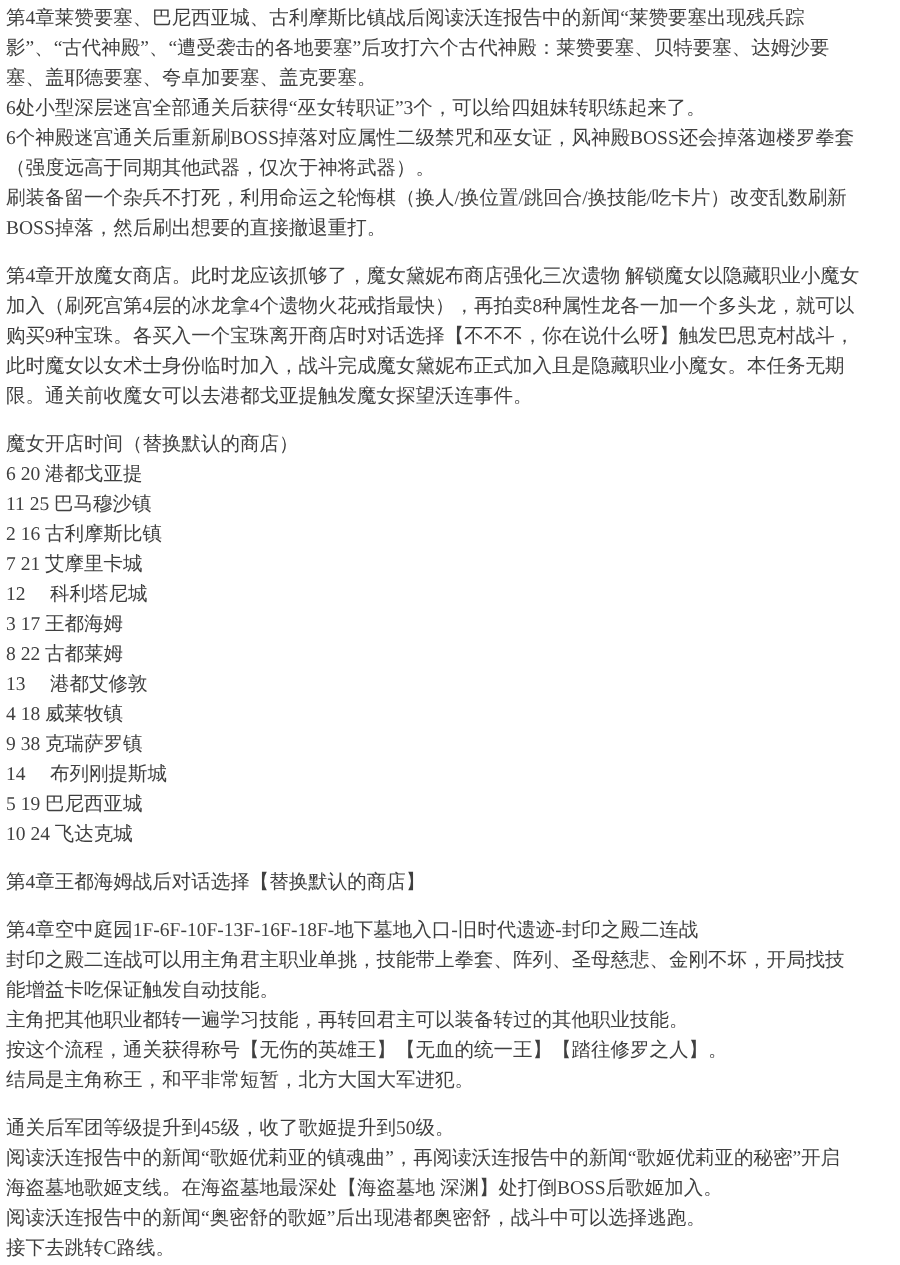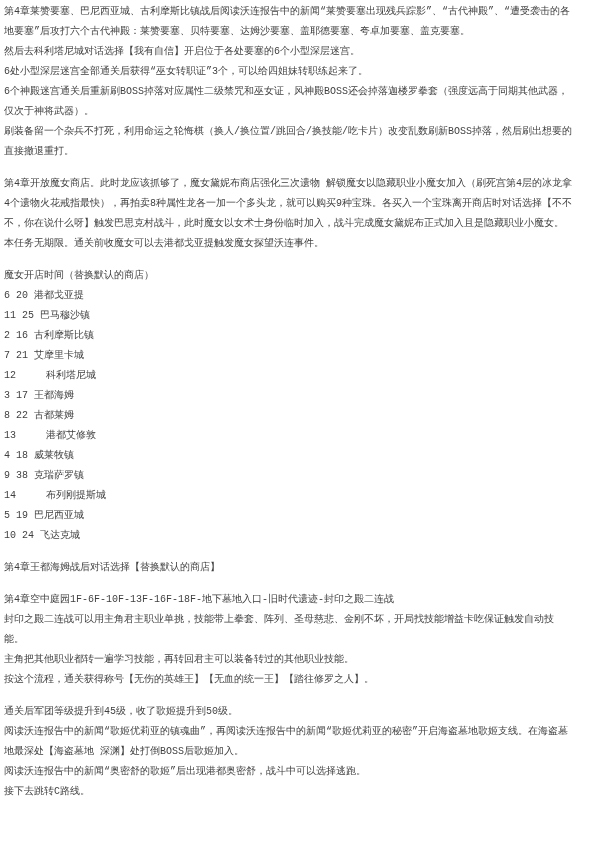--- a/index.html
+++ b/index.html
@@ -7,43 +7,42 @@
     padding: 0;
     background: #ffffff;
     width: 600px;
     height: 843px;
     overflow: hidden;
   }
   main[data-name="guide-document"] {
     box-sizing: border-box;
     width: 578px;
     padding: 2px 5px 0 4px;
-    font-family: Liberation Mono, monospace;
-    font-size: 10px;
+    font-family: Liberation Serif, serif;
+    font-size: 13px;
     line-height: 20px;
     color: #3f3f3f;
     text-align: left;
   }
   p.line {
     margin: 0;
     padding: 0;
     white-space: pre-wrap;
     word-break: break-all;
   }
   p.blank {
     height: 12px;
     line-height: 12px;
   }
 </style>
 </head>
 <body>
 
 <main data-name="guide-document">
     <p class="line" data-name="text-line">第4章莱赞要塞、巴尼西亚城、古利摩斯比镇战后阅读沃连报告中的新闻“莱赞要塞出现残兵踪影”、“古代神殿”、“遭受袭击的各地要塞”后攻打六个古代神殿：莱赞要塞、贝特要塞、达姆沙要塞、盖耶德要塞、夸卓加要塞、盖克要塞。</p>
-    <p class="line" data-name="text-line">然后去科利塔尼城对话选择【我有自信】开启位于各处要塞的6个小型深层迷宫。</p>
     <p class="line" data-name="text-line">6处小型深层迷宫全部通关后获得“巫女转职证”3个，可以给四姐妹转职练起来了。</p>
     <p class="line" data-name="text-line">6个神殿迷宫通关后重新刷BOSS掉落对应属性二级禁咒和巫女证，风神殿BOSS还会掉落迦楼罗拳套（强度远高于同期其他武器，仅次于神将武器）。</p>
     <p class="line" data-name="text-line">刷装备留一个杂兵不打死，利用命运之轮悔棋（换人/换位置/跳回合/换技能/吃卡片）改变乱数刷新BOSS掉落，然后刷出想要的直接撤退重打。</p>
     <p class="line blank" data-name="blank-line"></p>
     <p class="line" data-name="text-line">第4章开放魔女商店。此时龙应该抓够了，魔女黛妮布商店强化三次遗物 解锁魔女以隐藏职业小魔女加入（刷死宫第4层的冰龙拿4个遗物火花戒指最快），再拍卖8种属性龙各一加一个多头龙，就可以购买9种宝珠。各买入一个宝珠离开商店时对话选择【不不不，你在说什么呀】触发巴思克村战斗，此时魔女以女术士身份临时加入，战斗完成魔女黛妮布正式加入且是隐藏职业小魔女。本任务无期限。通关前收魔女可以去港都戈亚提触发魔女探望沃连事件。</p>
     <p class="line blank" data-name="blank-line"></p>
     <p class="line" data-name="text-line">魔女开店时间（替换默认的商店）</p>
     <p class="line" data-name="text-line">6 20 港都戈亚提</p>
     <p class="line" data-name="text-line">11 25 巴马穆沙镇</p>
     <p class="line" data-name="text-line">2 16 古利摩斯比镇</p>
@@ -57,18 +56,19 @@
     <p class="line" data-name="text-line">14     布列刚提斯城</p>
     <p class="line" data-name="text-line">5 19 巴尼西亚城</p>
     <p class="line" data-name="text-line">10 24 飞达克城</p>
     <p class="line blank" data-name="blank-line"></p>
     <p class="line" data-name="text-line">第4章王都海姆战后对话选择【替换默认的商店】</p>
     <p class="line blank" data-name="blank-line"></p>
     <p class="line" data-name="text-line">第4章空中庭园1F-6F-10F-13F-16F-18F-地下墓地入口-旧时代遗迹-封印之殿二连战</p>
     <p class="line" data-name="text-line">封印之殿二连战可以用主角君主职业单挑，技能带上拳套、阵列、圣母慈悲、金刚不坏，开局找技能增益卡吃保证触发自动技能。</p>
     <p class="line" data-name="text-line">主角把其他职业都转一遍学习技能，再转回君主可以装备转过的其他职业技能。</p>
     <p class="line" data-name="text-line">按这个流程，通关获得称号【无伤的英雄王】【无血的统一王】【踏往修罗之人】。</p>
+    <p class="line" data-name="text-line">结局是主角称王，和平非常短暂，北方大国大军进犯。</p>
     <p class="line blank" data-name="blank-line"></p>
     <p class="line" data-name="text-line">通关后军团等级提升到45级，收了歌姬提升到50级。</p>
     <p class="line" data-name="text-line">阅读沃连报告中的新闻“歌姬优莉亚的镇魂曲”，再阅读沃连报告中的新闻“歌姬优莉亚的秘密”开启海盗墓地歌姬支线。在海盗墓地最深处【海盗墓地 深渊】处打倒BOSS后歌姬加入。</p>
     <p class="line" data-name="text-line">阅读沃连报告中的新闻“奥密舒的歌姬”后出现港都奥密舒，战斗中可以选择逃跑。</p>
     <p class="line" data-name="text-line">接下去跳转C路线。</p>
   </main>
 
 </body></html>

